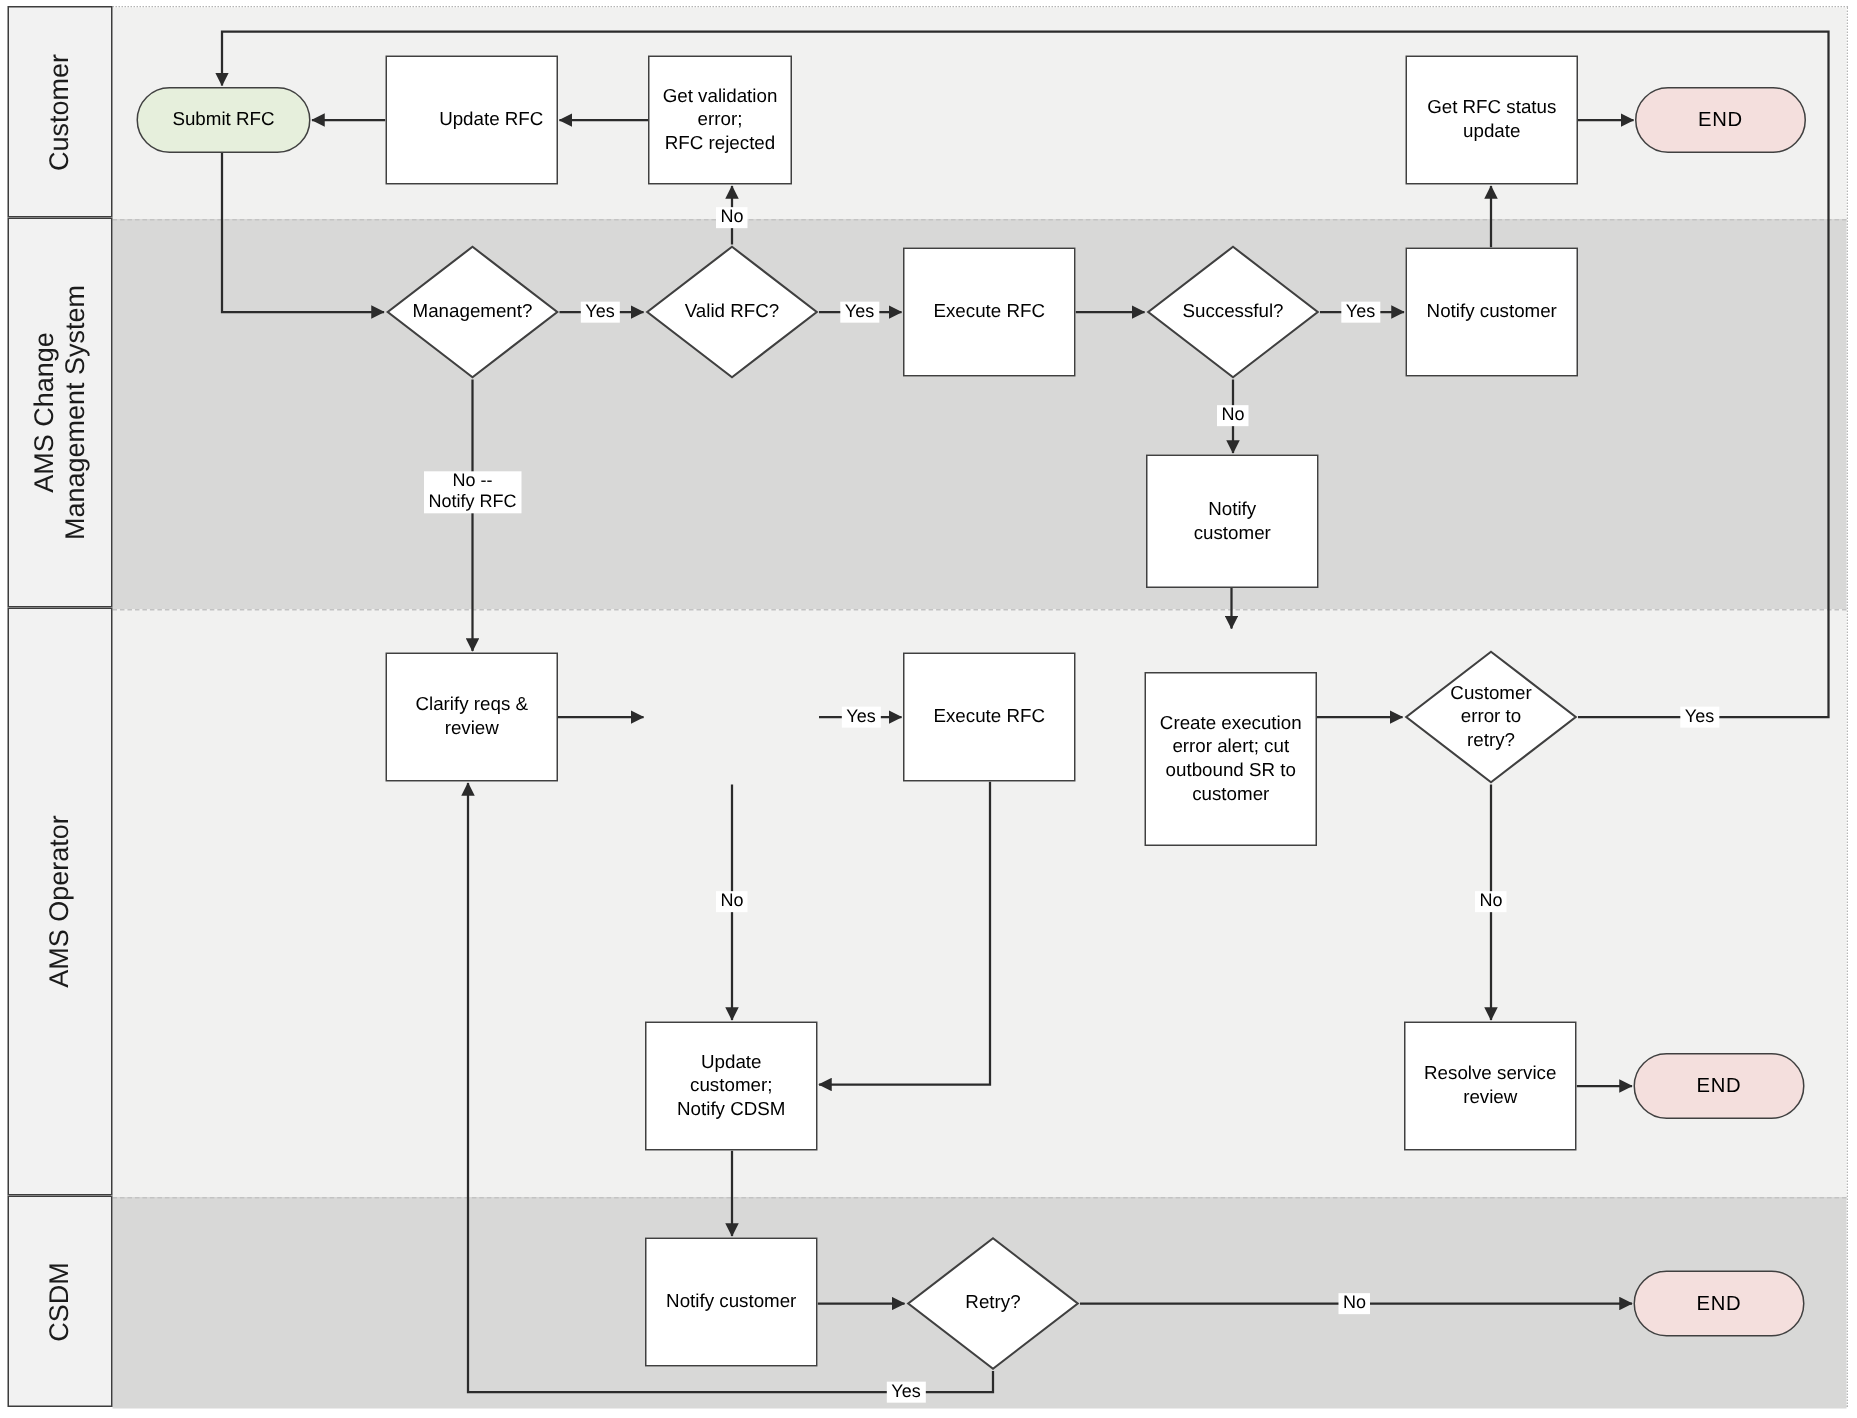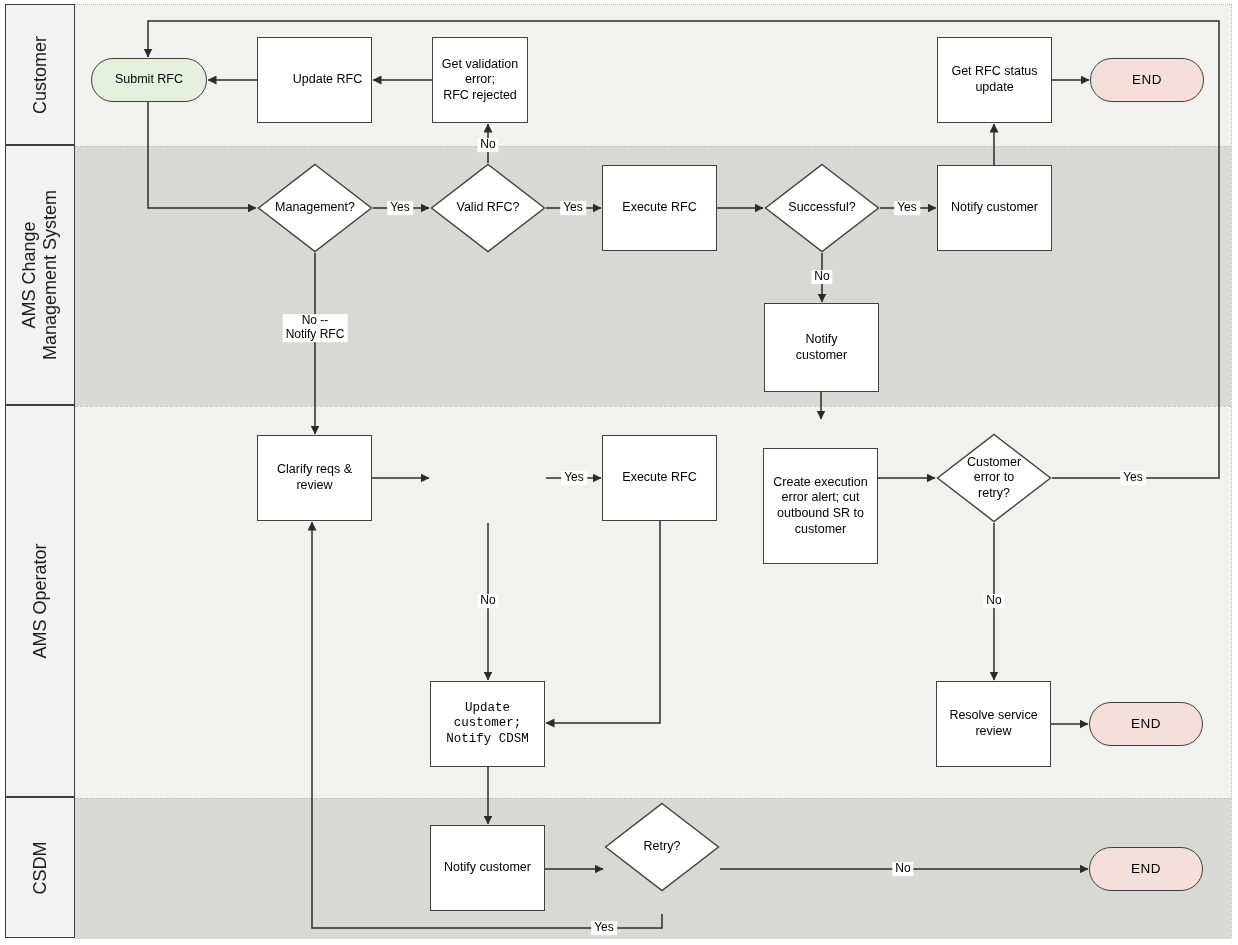--- a/index.html
+++ b/index.html
@@ -24,21 +24,21 @@
   
   svg.connectors{position:absolute;left:0;top:0;z-index:2;pointer-events:none;}
   .edge{fill:none;stroke:var(--connector,#2b2b2b);stroke-width:1.5;}
   marker path{fill:var(--connector,#2b2b2b);}
 
   
   .node{position:absolute;z-index:3;display:flex;align-items:center;justify-content:center;
     text-align:center;font-size:12.5px;color:#000;line-height:1.25;box-sizing:border-box;}
   .proc{background:#ffffff;border:1.4px solid var(--shape-border,#404040);padding:2px 5px;}
   .proc.pad-lg{padding:2px 18px;}
-  .proc.pad-md{padding:20px 12px;font-family:Liberation Mono, monospace;}
+  .proc.pad-md{padding:20px 12px;}
   .stadium{border:1.6px solid var(--shape-border,#404040);border-radius:22px;}
   .stadium.start{background:var(--start-fill,#e6efdc);text-align:right;}
   .stadium.end{background:var(--end-fill,#f4dfdd);font-size:13.5px;letter-spacing:.5px;}
   .diamond{background:transparent;}
   .diamond svg{position:absolute;left:0;top:0;}
   .diamond polygon{fill:#ffffff;stroke:var(--shape-border,#404040);stroke-width:1.4;}
   .diamond .dtext{position:relative;z-index:1;}
   .dtext{width:82px;}
   .dtext.narrow{width:64px;}
   .nlabel{white-space:pre-line;}
@@ -174,21 +174,21 @@
   <div class="node proc" style="left:936px;top:681px;width:115px;height:86px;">
     <span class="nlabel">Resolve service review</span>
   </div>
   <div class="node stadium end" style="left:1089px;top:702px;width:114px;height:44px;">
     <span class="nlabel">END</span>
   </div>
 
   <div class="node proc" style="left:430px;top:825px;width:115px;height:86px;">
     <span class="nlabel">Notify customer</span>
   </div>
-  <div class="node diamond" style="left:604px;top:802px;width:116px;height:90px;">
+  <div class="node diamond" style="left:604px;top:824px;width:116px;height:90px;">
     <svg width="116" height="90">
         <polygon points="58,1.5 114.5,45 58,88.5 1.5,45"></polygon>
       </svg>
     <div class="dtext nlabel">Retry?</div>
   </div>
   <div class="node stadium end" style="left:1089px;top:847px;width:114px;height:44px;">
     <span class="nlabel">END</span>
   </div>
 
   <div class="edge-label" style="left:400px;top:208px;">Yes</div>

